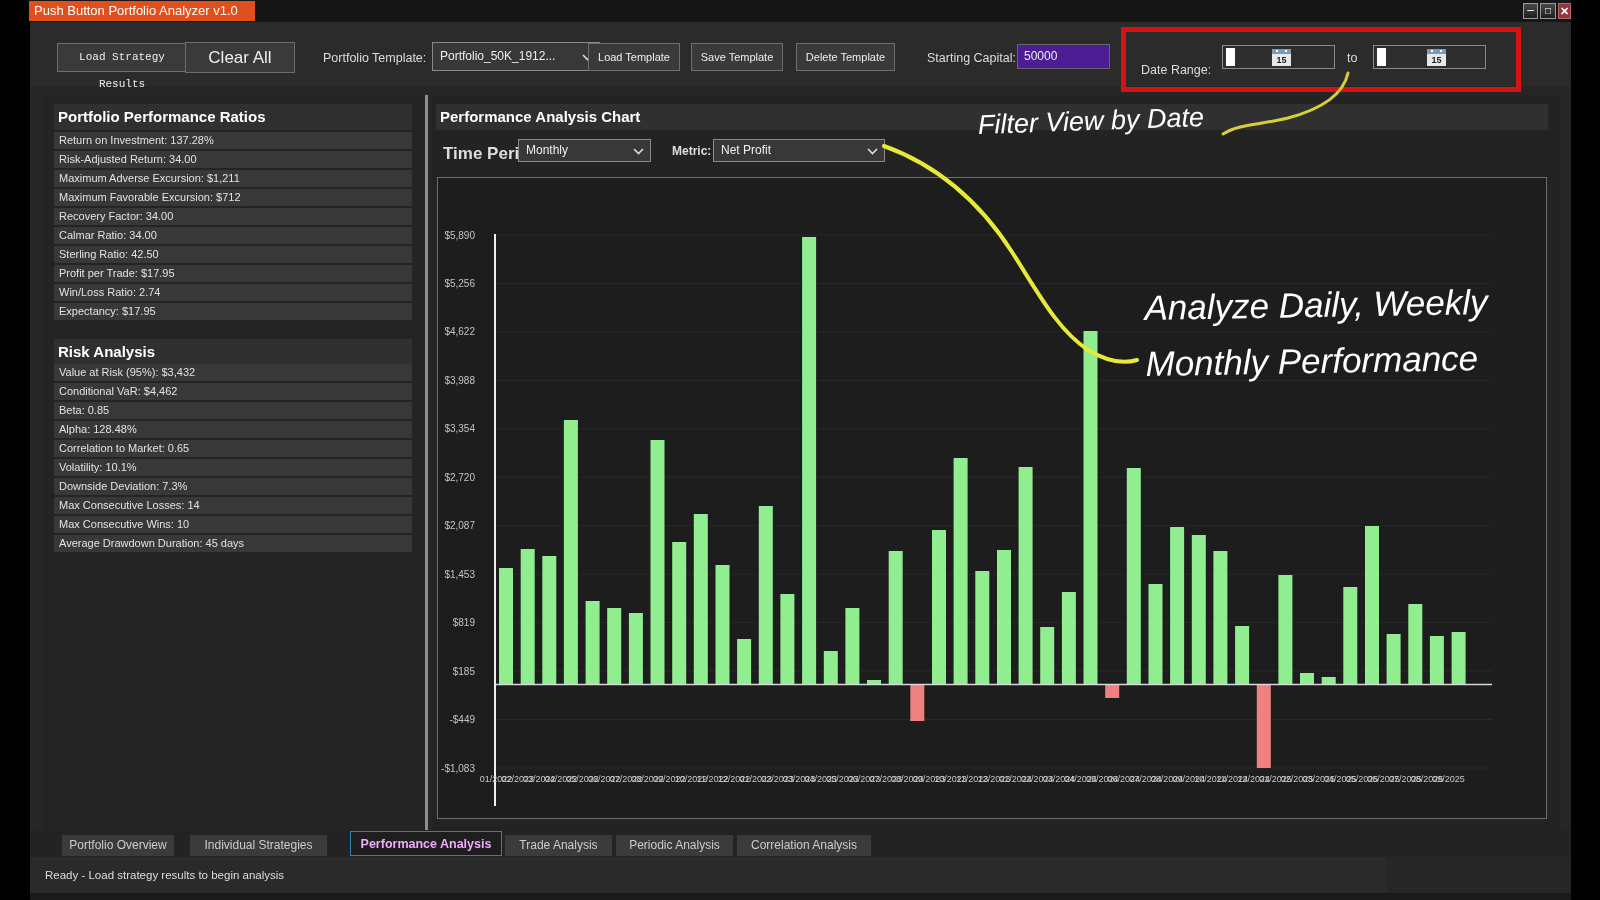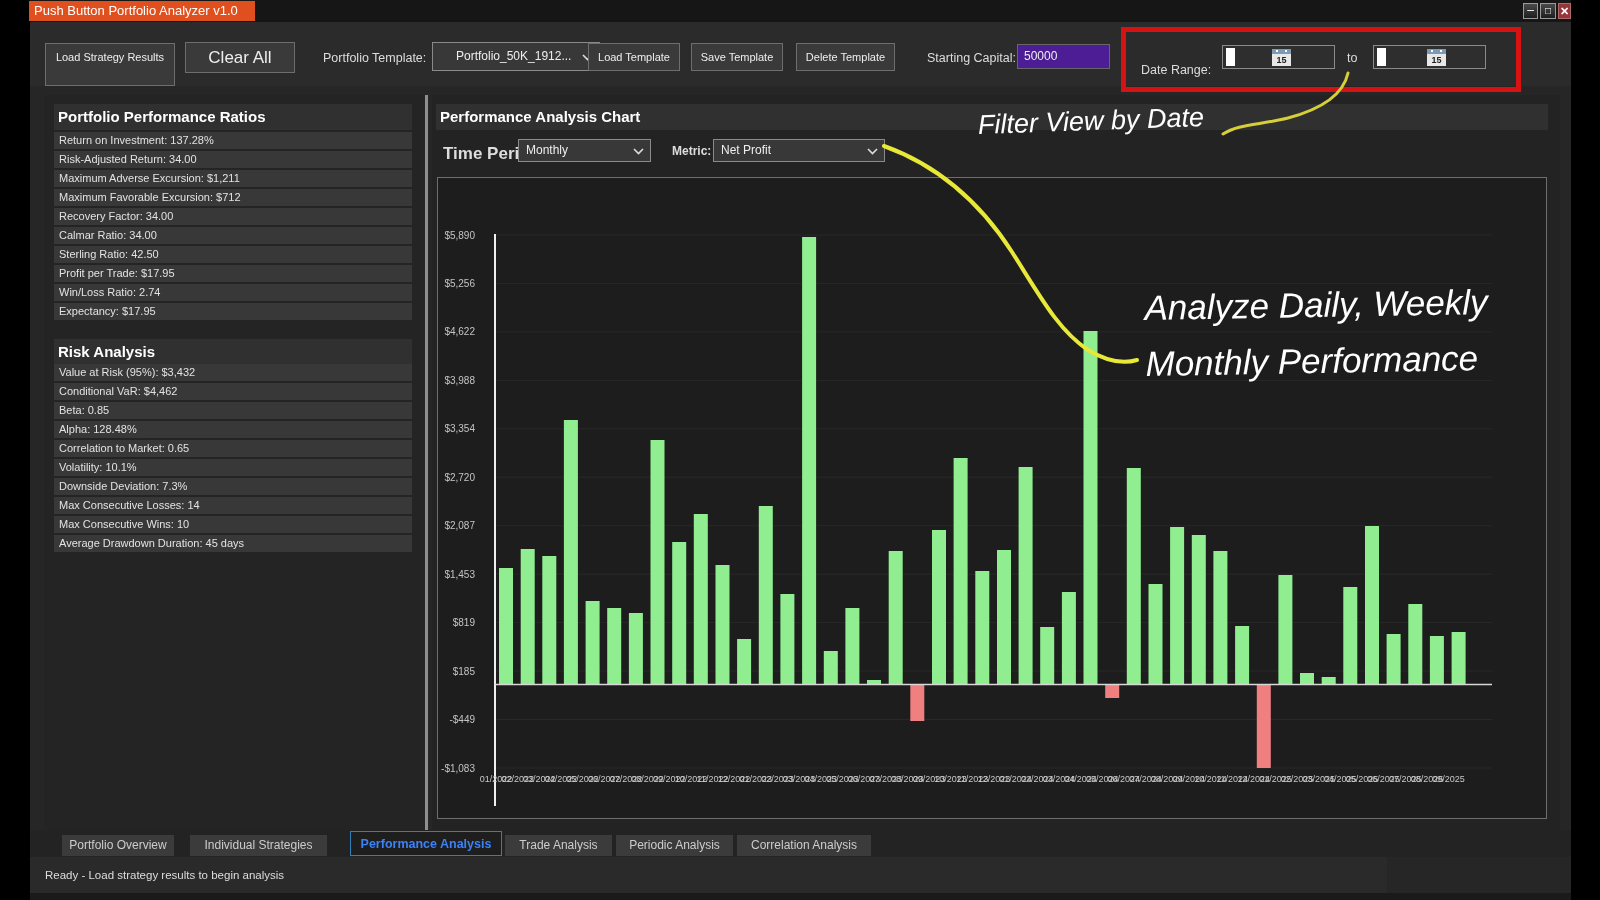--- a/index.html
+++ b/index.html
@@ -22,38 +22,38 @@
 .row{position:absolute;left:54px;width:358px;height:17px;background:#383838;color:#e2e2e2;
 font-size:11px;line-height:17px;padding-left:5px;}
 #splitter{position:absolute;left:425px;top:95px;width:3px;height:735px;background:#8e8e8e;}
 #rightpanel{position:absolute;left:432px;top:95px;width:1128px;height:735px;background:#232323;}
 #chartframe{position:absolute;left:437px;top:177px;width:1110px;height:642px;
 border:1px solid #6e6e6e;background:#1d1d1d;}
 #tabstrip{position:absolute;left:30px;top:830px;width:1541px;height:27px;background:#232323;}
 .tab{position:absolute;top:835px;height:21px;background:#3b3b3b;color:#ccc;font-size:12px;
 text-align:center;line-height:21px;}
 #activetab{position:absolute;left:350px;top:831px;width:152px;height:25px;background:#1e1e1e;
-border:1px solid #2f7fb8;color:#3b82f6;font-weight:bold;font-size:12.5px;text-align:center;line-height:24px;}
+border:1px solid #2f7fb8;color:#f0abfc;font-weight:bold;font-size:12.5px;text-align:center;line-height:24px;}
 #statusbar{position:absolute;left:30px;top:857px;width:1357px;height:36px;background:#2a2a2a;
 color:#ddd;font-size:11.5px;line-height:36px;padding-left:15px;}
 #statusbot{position:absolute;left:30px;top:893px;width:1541px;height:7px;background:#1a1a1a;}
 .hand{position:absolute;color:#fff;font-style:italic;}
 </style></head>
 <body>
 <div id="win"></div>
 <div id="titlebar"></div>
 <div id="titlelabel">Push Button Portfolio Analyzer v1.0</div>
 <div class="winbtn" style="left:1523px;width:15px;font-size:12px;line-height:12px;">–</div>
 <div class="winbtn" style="left:1540px;width:16px;font-size:10px;line-height:14px;">□</div>
 <div class="winbtn" style="left:1558px;width:13px;background:#97353c;border-color:#b06a6a;font-size:11px;line-height:15px;font-weight:bold;">✕</div>
 <div id="toolbar"></div>
-<div class="btn" style="left:45px;top:43px;width:130px;height:43px;line-height:27px;">Load Strategy Results</div>
+<div class="btn" style="left:57px;top:43px;width:130px;height:29px;line-height:27px;font-family:Liberation Mono, monospace;">Load Strategy Results</div>
 <div class="btn" style="left:185px;top:42px;width:110px;height:31px;line-height:29px;font-size:17px;">Clear All</div>
 <div class="lbl" style="left:323px;top:51px;text-align:right;">Portfolio Template:</div>
-<div class="drop" style="left:432px;top:42px;width:168px;height:29px;line-height:27px;padding-left:23px;">Portfolio_50K_1912...<svg width="11" height="7" style="position:absolute;right:6px;top:11px;">
+<div class="drop" style="left:432px;top:42px;width:168px;height:29px;line-height:27px;padding-left:7px;">Portfolio_50K_1912...<svg width="11" height="7" style="position:absolute;right:6px;top:11px;">
       <polyline points="1,1 5.5,5.5 10,1" stroke="#ddd" stroke-width="1.6" fill="none"></polyline>
     </svg></div>
 <div class="btn" style="left:588px;top:43px;width:92px;height:28px;line-height:26px;">Load Template</div>
 <div class="btn" style="left:691px;top:43px;width:92px;height:28px;line-height:26px;">Save Template</div>
 <div class="btn" style="left:796px;top:43px;width:99px;height:28px;line-height:26px;">Delete Template</div>
 <div class="lbl" style="left:927px;top:51px;">Starting Capital:</div>
 <div class="drop" style="left:1017px;top:44px;width:93px;height:25px;line-height:23px;padding-left:6px;border-color:#666;background:#4c1d95;">50000</div>
 <div class="abs" style="left:1121px;top:27px;width:400px;height:65px;border:5px solid #d61212;"></div>
 <div class="lbl" style="left:1141px;top:51px;margin-top:12px;">Date Range:</div>
 <div class="drop" style="left:1222px;top:45px;width:113px;height:24px;background:#2e2e2e;"></div>

